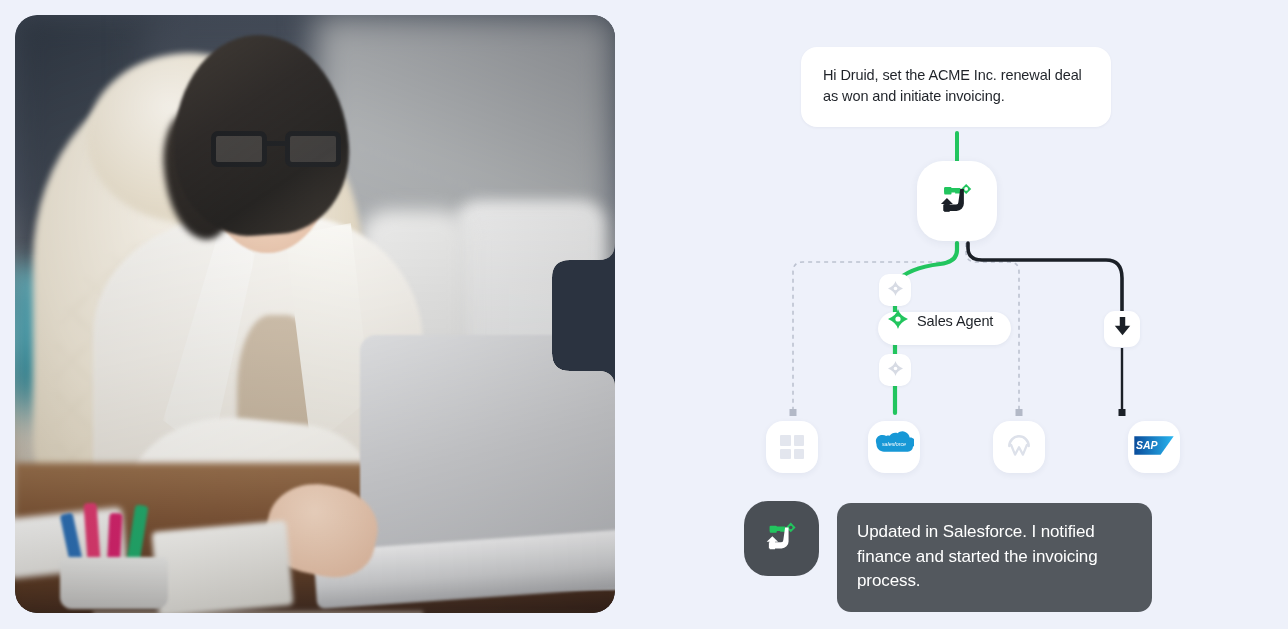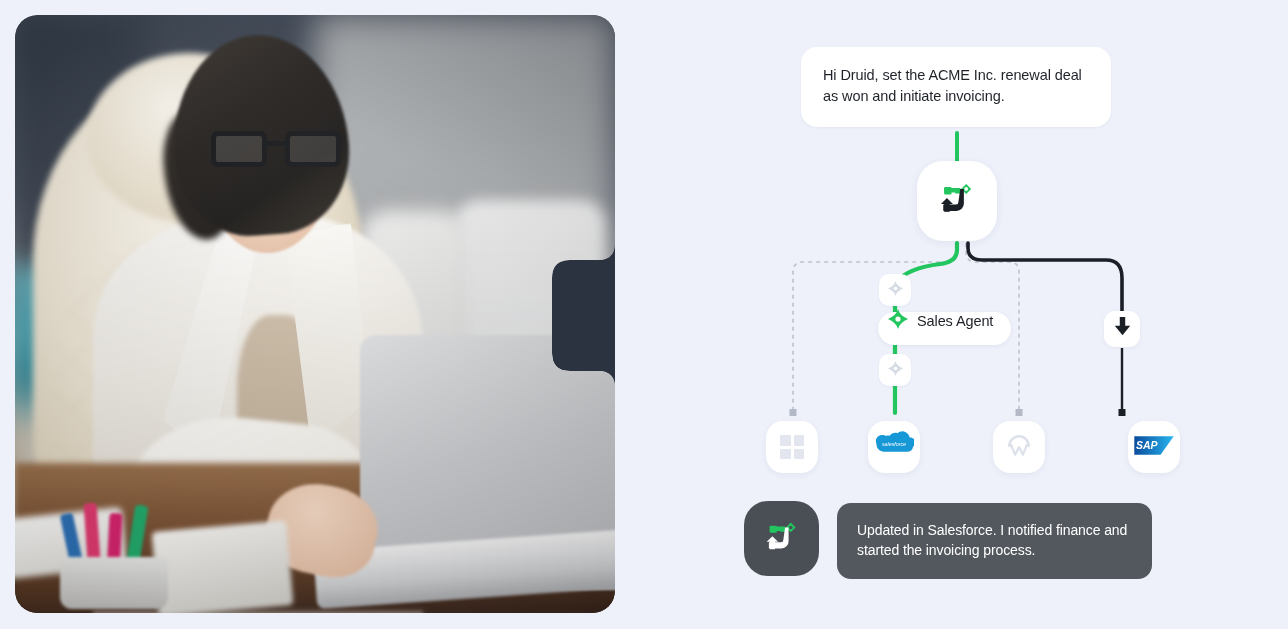--- a/index.html
+++ b/index.html
@@ -218,21 +218,21 @@
 
   .avatar-bot {
     position:absolute; left:44px; top:501px; width:75px; height:75px;
     background:#4a4f55; border-radius:24px;
     display:flex; align-items:center; justify-content:center;
   }
   .bubble-bot {
     position:absolute; left:137px; top:503px; width:315px;
     background:#53585e; border-radius:14px;
     padding:17px 20px 18px 20px;
-    font-size:14px; line-height:1.45; color:#ffffff; letter-spacing:-0.1px;
+    font-size:17px; line-height:1.45; color:#ffffff; letter-spacing:-0.1px;
   }
 
   
   .ms-grid { width:24px; height:24px; display:grid; grid-template-columns:1fr 1fr; grid-template-rows:1fr 1fr; gap:3px; }
   .ms-grid span { background:#e3e6ee; border-radius:1px; }
 </style>
 </head>
 <body>
 
 <div class="stage">

